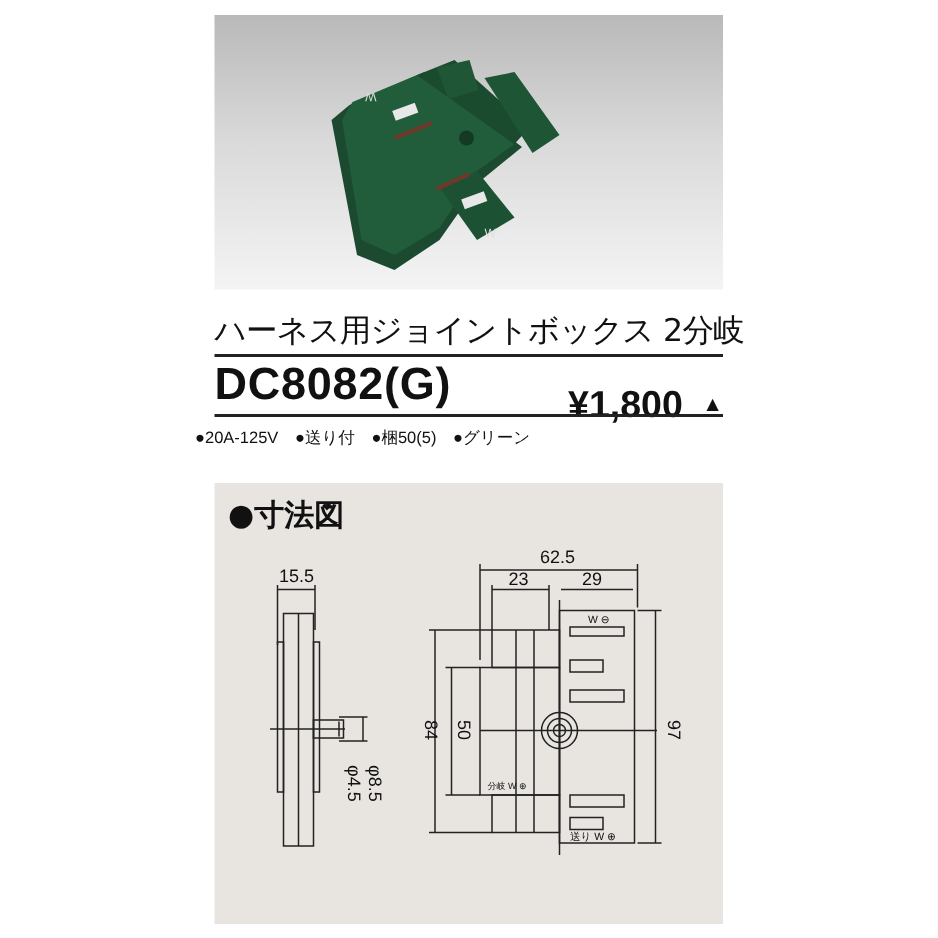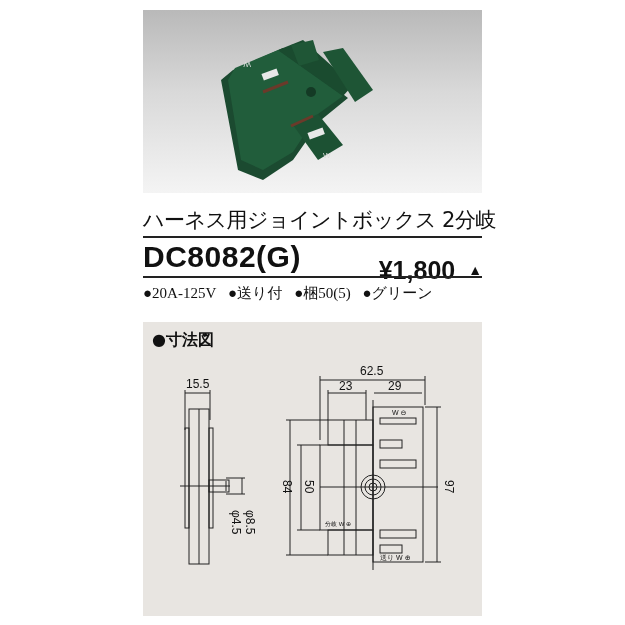--- a/index.html
+++ b/index.html
@@ -6,24 +6,24 @@
   body { width:625px; height:625px; position:relative; overflow:hidden;
          font-family:"DejaVu Sans","Liberation Sans",sans-serif; color:#111; }
   .photo { position:absolute; left:143px; top:10px; width:339px; height:183px;
            background:linear-gradient(180deg,#b9b9b9 0%,#d9d9d9 45%,#f4f4f4 100%); overflow:hidden; }
   .title { position:absolute; left:143px; top:206px; font-size:21px; font-weight:normal; letter-spacing:-0.5px; white-space:nowrap; }
   .rule { position:absolute; left:143px; width:339px; background:#222; }
   .model { position:absolute; left:143px; top:240px; font-size:30px; font-weight:bold; white-space:nowrap;
            font-family:Liberation Sans, sans-serif; letter-spacing:0.5px; }
   .price { position:absolute; right:143px; top:240px; font-size:25px; font-weight:bold; white-space:nowrap;
            font-family:"Liberation Sans",sans-serif;margin-top:16px; }
-  .specs { position:absolute; left:143px; top:284px; font-size:15px; white-space:nowrap; font-family:Liberation Serif, serif; }
+  .specs { position:absolute; left:130px; top:284px; font-size:11px; white-space:nowrap; font-family:Liberation Sans, sans-serif; }
   .specs span { margin-right:8px; }
   .drawing { position:absolute; left:143px; top:322px; width:339px; height:294px; background:#e8e5e1; }
-  .dim-title { position:absolute; left:152px; top:330px; font-size:16px; font-weight:bold; }
+  .dim-title { position:absolute; left:152px; top:330px; font-size:20px; font-weight:bold; }
   .dim-text { font-family:"Liberation Sans",sans-serif; font-size:12px; fill:#111; }
 </style>
 </head>
 <body>
 
 <div class="photo">
   <svg width="339" height="183" viewBox="0 0 339 183">
     <g transform="translate(0,0)">
       <polygon points="90,60 140,38 205,88 178,110 150,150 120,170 95,160 78,70" fill="#1b4a30"></polygon>
       <polygon points="92,58 135,40 200,86 175,104 150,142 120,160 98,150 85,70" fill="#215d3b"></polygon>

